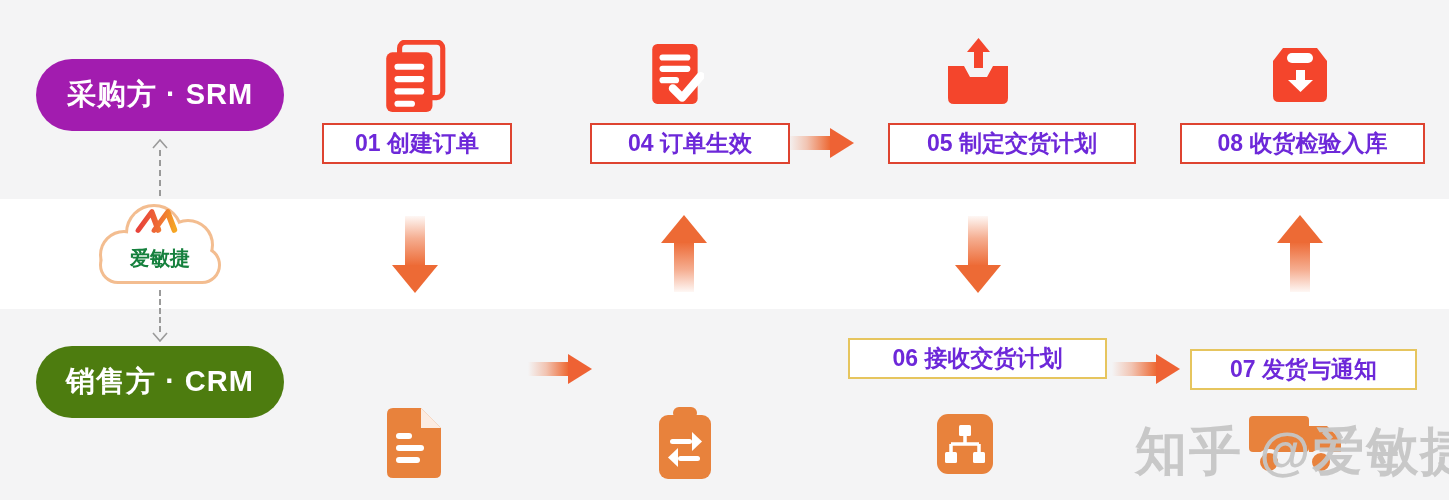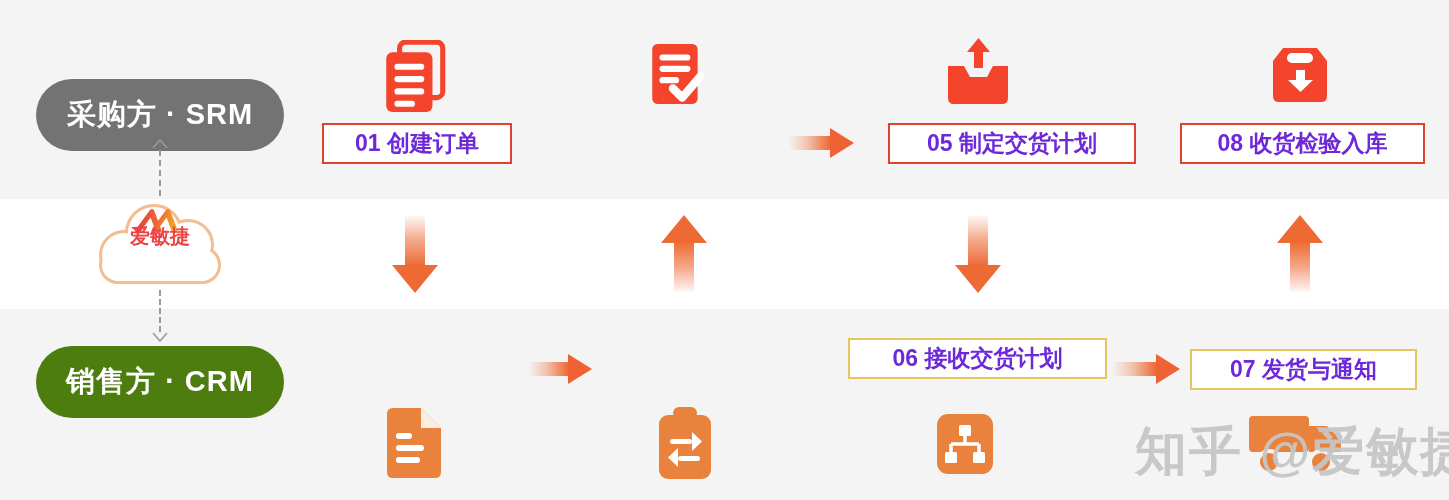--- a/index.html
+++ b/index.html
@@ -10,21 +10,21 @@
   .band{position:absolute;left:0;width:1449px;}
   .band-top{top:0;height:199px;background:#f4f4f5;}
   .band-mid{top:199px;height:110px;background:#ffffff;}
   .band-bottom{top:309px;height:191px;background:#f4f4f5;}
 
   .pill{
     position:absolute;left:36px;width:248px;height:72px;border-radius:36px;
     display:flex;align-items:center;justify-content:center;
     color:#ffffff;font-size:29px;font-weight:700;letter-spacing:1px;white-space:nowrap;
   }
-  .pill-buyer{top:79px;background:#737373;}
+  .pill-buyer{top:59px;background:#a21caf;}
   .pill-seller{top:346px;background:#4d7c0f;}
 
   .step{
     position:absolute;height:37px;background:#ffffff;border:2px solid #de4330;
     display:flex;align-items:center;justify-content:center;
     font-size:23px;font-weight:600;color:#6d28d9;white-space:nowrap;
   }
   .step.gold{border-color:#e6c55e;}
 
   .dash{position:absolute;width:0;border-left:2px dashed #9a9a9a;}
@@ -45,22 +45,22 @@
   .v-head-down{position:absolute;width:0;height:0;
     border-left:23px solid transparent;border-right:23px solid transparent;
     border-top:28px solid #ed6a35;}
   .v-tail-up{position:absolute;width:20px;
     background:linear-gradient(0deg,rgba(237,106,53,0.05) 0%,rgba(237,106,53,0.55) 45%,#ed6a35 100%);}
   .v-head-up{position:absolute;width:0;height:0;
     border-left:23px solid transparent;border-right:23px solid transparent;
     border-bottom:28px solid #ed6a35;}
 
   .cloud-wrap{position:absolute;left:90px;top:197px;width:140px;height:92px;}
-  .cloud-label{position:absolute;left:0;top:26px;width:100%;text-align:center;
-    font-size:20px;font-weight:600;color:#ef4444;}
+  .cloud-label{position:absolute;left:0;top:48px;width:100%;text-align:center;
+    font-size:20px;font-weight:600;color:#15803d;}
   .cloud-logo{position:absolute;left:44px;top:10px;}
 
   .watermark{position:absolute;left:1135px;top:417px;z-index:5;
     font-size:52px;font-weight:700;color:rgba(197,197,197,0.95);
     letter-spacing:2px;white-space:nowrap;}
   .truck{z-index:4;}
 </style>
 </head>
 <body>
 
@@ -137,20 +137,23 @@
   <svg class="icon" style="left:1271px;top:46px;" width="58" height="58" viewBox="0 0 58 58">
     <path d="M12,2 L46,2 L56,15 L56,50 Q56,56 50,56 L8,56 Q2,56 2,50 L2,15 Z" fill="#f4452c"></path>
     <rect x="16" y="7" width="26" height="10" rx="5" fill="#fff"></rect>
     <rect x="25" y="24" width="9" height="12" fill="#fff"></rect>
     <path d="M17,34 L42,34 L29.5,46 Z" fill="#fff"></path>
   </svg>
 
   <div class="step" style="left:322px;top:123px;width:186px;">
     <span>01 创建订单</span>
   </div>
+  <div class="step" style="left:590px;top:123px;width:196px;">
+    <span>04 订单生效</span>
+  </div>
   <div class="step" style="left:856px;top:123px;width:244px;margin-left:32px;">
     <span>05 制定交货计划</span>
   </div>
   <div class="step" style="left:1180px;top:123px;width:241px;">
     <span>08 收货检验入库</span>
   </div>
 
   <div class="h-tail" style="left:788px;top:136px;width:42px;"></div>
   <div class="h-head" style="left:830px;top:128px;"></div>
 

